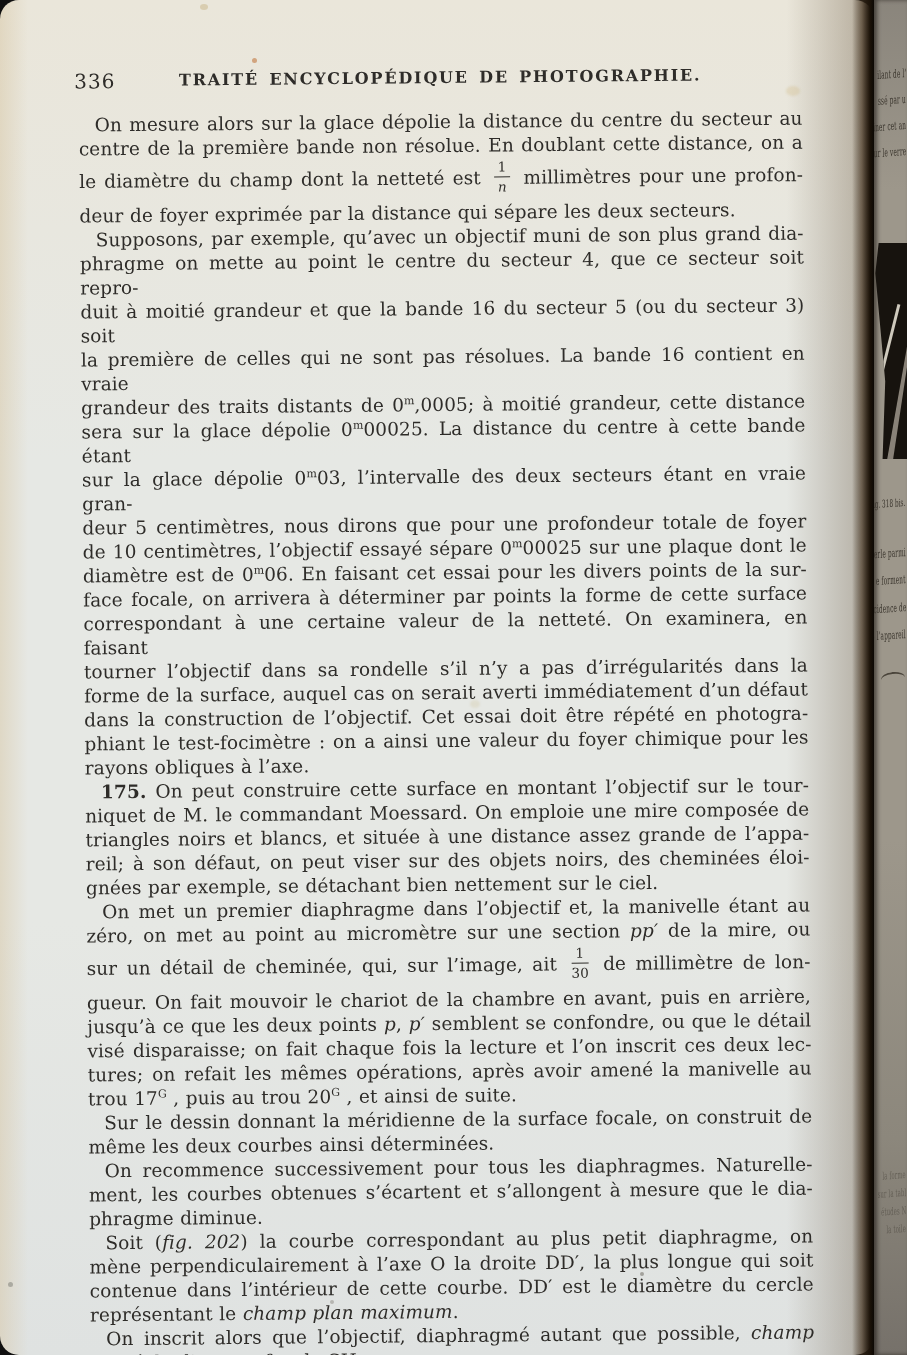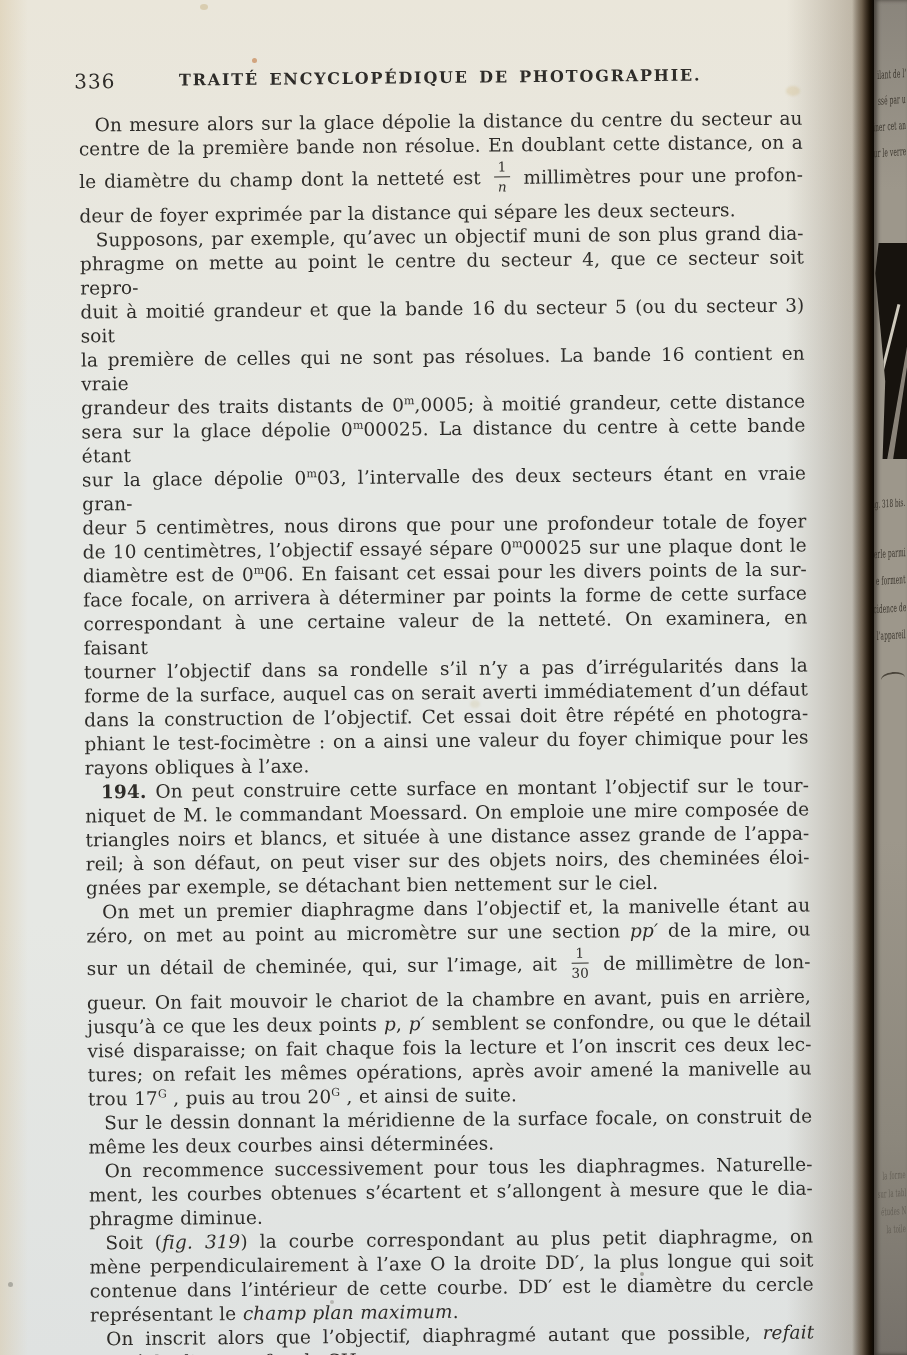--- a/index.html
+++ b/index.html
@@ -8,20 +8,21 @@
     background:#101010;
     font-family:"DejaVu Serif","Liberation Serif",serif;
   }
   
   .book-page{
     position:absolute;left:0;top:0;width:874px;height:1355px;
     background:
       linear-gradient(90deg, rgba(214,196,160,.45) 0, rgba(214,196,160,0) 28px),
       linear-gradient(90deg, rgba(80,60,35,0) 90%, rgba(80,60,35,.28) 97.5%, rgba(30,20,10,.62) 100%),
       linear-gradient(180deg, var(--paper-top,#eae6da) 0%, var(--paper-mid,#e6e8e4) 34%, var(--paper-mid,#e6e8e4) 68%, var(--paper-bottom,#dfe2e1) 100%);
+    border-radius: 19px;
   }
   .text-block{
     position:absolute;left:78px;top:62px;width:724px;
     transform:rotate(-0.55deg);transform-origin:50% 0;
     color:var(--ink,#2e2c29);
   }
   .page-header{position:relative;height:34px;}
   .folio{
     position:absolute;left:-4px;top:4px;
     font-size:20px;letter-spacing:1px;
@@ -126,21 +127,21 @@
           <div class="line"><span class="">diamètre est de 0</span><span class="sup">m</span><span class="">06. En faisant cet essai pour les divers points de la sur-</span></div>
           <div class="line"><span class="">face focale, on arrivera à déterminer par points la forme de cette surface</span></div>
           <div class="line"><span class="">correspondant à une certaine valeur de la netteté. On examinera, en faisant</span></div>
           <div class="line"><span class="">tourner l’objectif dans sa rondelle s’il n’y a pas d’irrégularités dans la</span></div>
           <div class="line"><span class="">forme de la surface, auquel cas on serait averti immédiatement d’un défaut</span></div>
           <div class="line"><span class="">dans la construction de l’objectif. Cet essai doit être répété en photogra-</span></div>
           <div class="line"><span class="">phiant le test-focimètre : on a ainsi une valeur du foyer chimique pour les</span></div>
           <div class="line last"><span class="">rayons obliques à l’axe.</span></div>
         </div>
         <div class="para">
-          <div class="line first"><span class="bd ">194.</span><span class=""> On peut construire cette surface en montant l’objectif sur le tour-</span></div>
+          <div class="line first"><span class="bd ">175.</span><span class=""> On peut construire cette surface en montant l’objectif sur le tour-</span></div>
           <div class="line"><span class="">niquet de M. le commandant Moessard. On emploie une mire composée de</span></div>
           <div class="line"><span class="">triangles noirs et blancs, et située à une distance assez grande de l’appa-</span></div>
           <div class="line"><span class="">reil; à son défaut, on peut viser sur des objets noirs, des cheminées éloi-</span></div>
           <div class="line last"><span class="">gnées par exemple, se détachant bien nettement sur le ciel.</span></div>
         </div>
         <div class="para">
           <div class="line first"><span class="">On met un premier diaphragme dans l’objectif et, la manivelle étant au</span></div>
           <div class="line"><span class="">zéro, on met au point au micromètre sur une section </span><span class="it ">pp′</span><span class=""> de la mire, ou</span></div>
           <div class="line"><span class="">sur un détail de cheminée, qui, sur l’image, ait </span><span class="frac">
               <span class="fnum">1</span>
@@ -155,27 +156,27 @@
         <div class="para">
           <div class="line first"><span class="">Sur le dessin donnant la méridienne de la surface focale, on construit de</span></div>
           <div class="line last"><span class="">même les deux courbes ainsi déterminées.</span></div>
         </div>
         <div class="para">
           <div class="line first"><span class="">On recommence successivement pour tous les diaphragmes. Naturelle-</span></div>
           <div class="line"><span class="">ment, les courbes obtenues s’écartent et s’allongent à mesure que le dia-</span></div>
           <div class="line last"><span class="">phragme diminue.</span></div>
         </div>
         <div class="para">
-          <div class="line first"><span class="">Soit (</span><span class="it ">fig. 319</span><span class="">) la courbe correspondant au plus petit diaphragme, on</span></div>
+          <div class="line first"><span class="">Soit (</span><span class="it ">fig. 202</span><span class="">) la courbe correspondant au plus petit diaphragme, on</span></div>
           <div class="line"><span class="">mène perpendiculairement à l’axe O la droite DD′, la plus longue qui soit</span></div>
           <div class="line"><span class="">contenue dans l’intérieur de cette courbe. DD′ est le diamètre du cercle</span></div>
           <div class="line last"><span class="">représentant le </span><span class="it ">champ plan maximum</span><span class="">.</span></div>
         </div>
         <div class="para">
-          <div class="line first"><span class="">On inscrit alors que l’objectif, diaphragmé autant que possible, </span><span class="it ">refait</span></div>
+          <div class="line first"><span class="">On inscrit alors que l’objectif, diaphragmé autant que possible, </span><span class="it ">champ</span></div>
           <div class="line last"><span class="">DD′, à la distance focale SH.</span></div>
         </div>
       </div>
   </div>
 
   <span class="stain" style="left:252px;top:58px;width:5px;height:5px;background:rgba(190,110,50,.55);"></span>
   <span class="stain" style="left:200px;top:4px;width:8px;height:6px;background:rgba(180,150,80,.30);"></span>
   <span class="stain" style="left:786px;top:86px;width:14px;height:10px;background:rgba(200,170,95,.22);filter:blur(1px);"></span>
   <span class="stain" style="left:8px;top:1282px;width:5px;height:5px;background:rgba(110,110,105,.45);"></span>
   <span class="stain" style="left:640px;top:1272px;width:4px;height:4px;background:rgba(100,95,85,.5);"></span>

